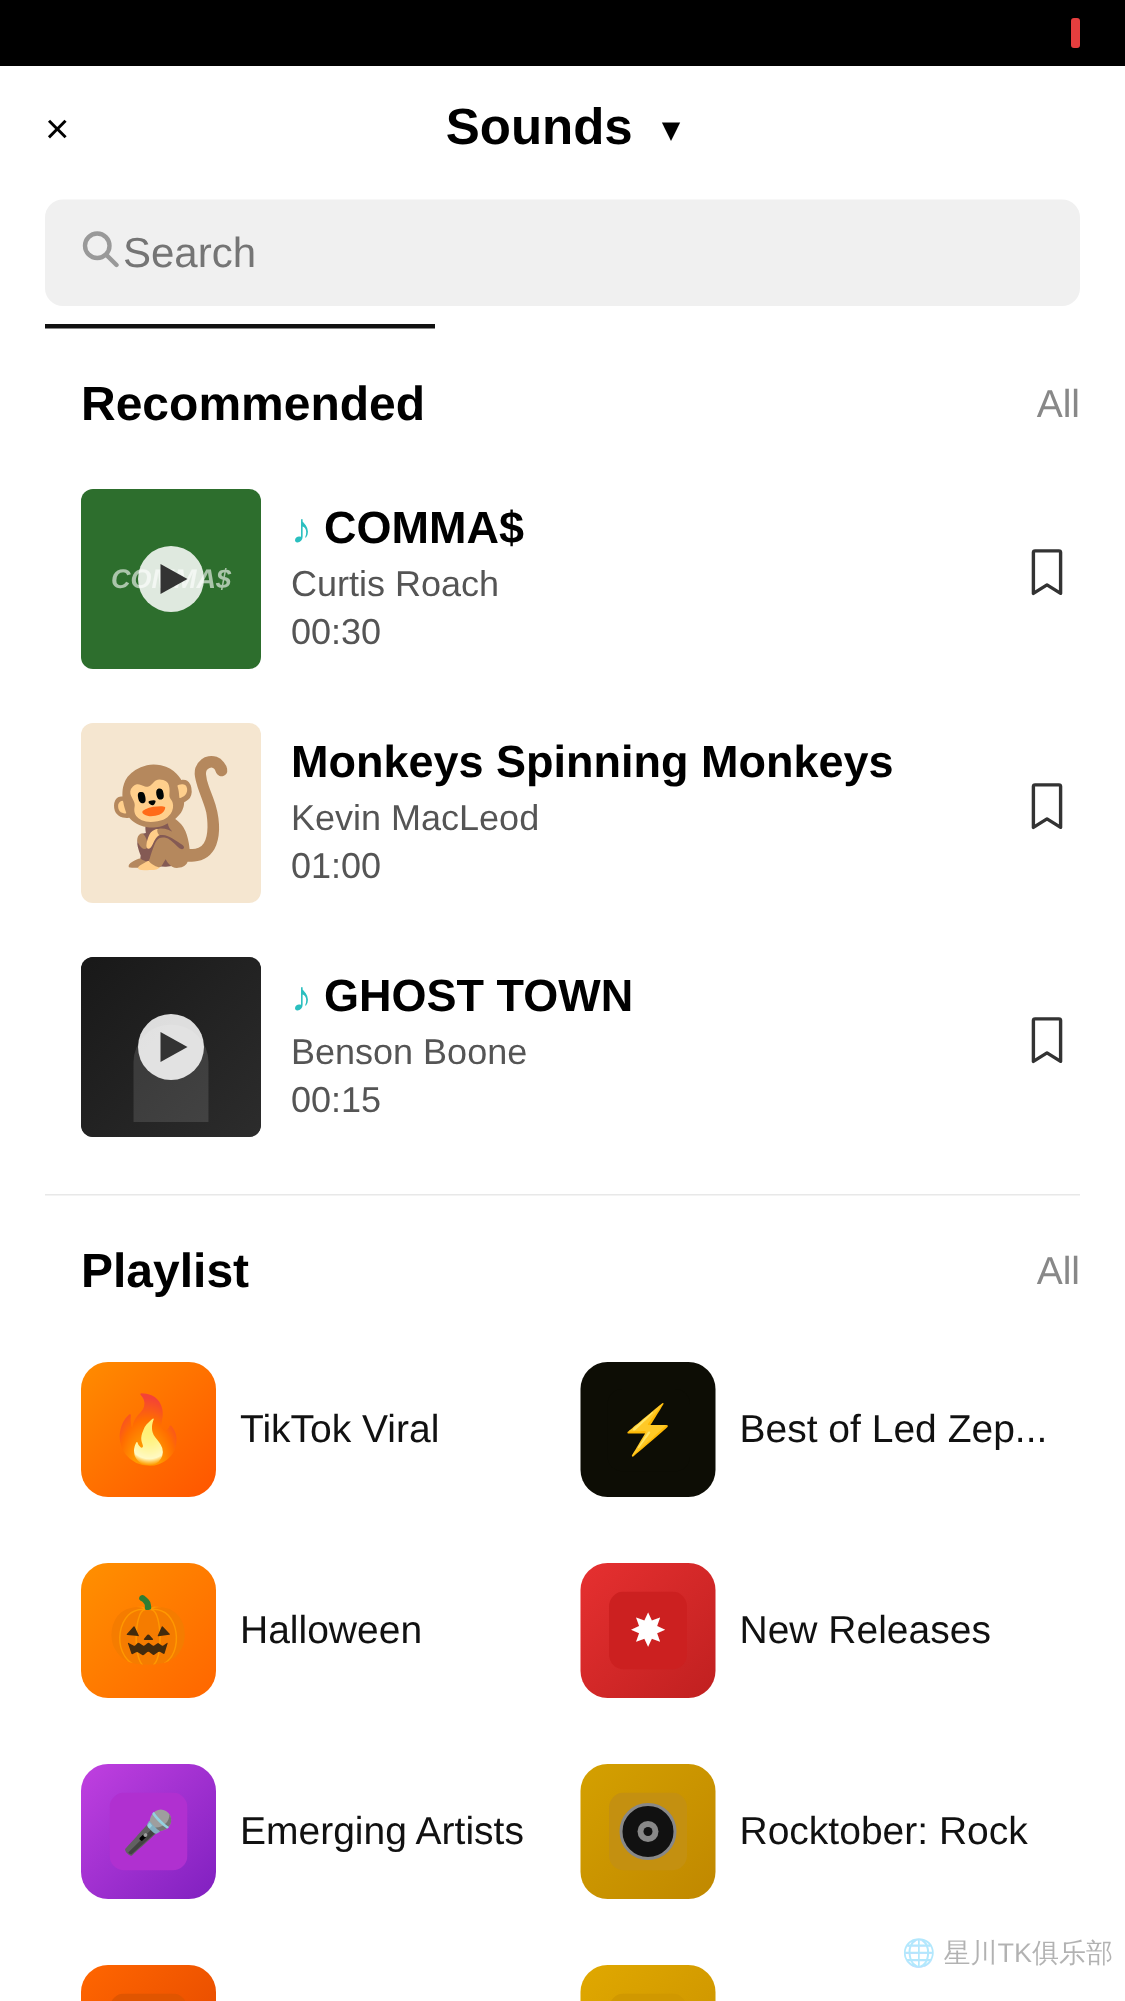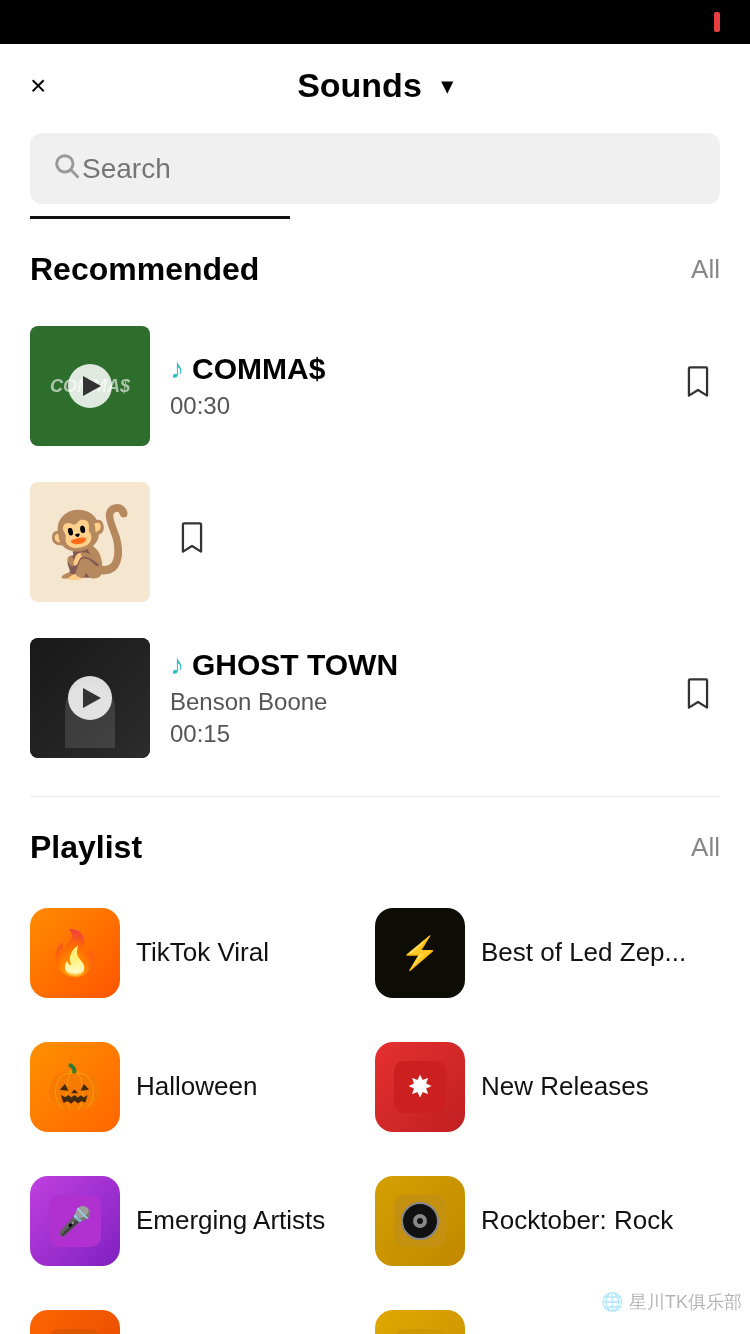--- a/index.html
+++ b/index.html
@@ -81,20 +81,21 @@
 
     .search-underline {
       height: 3px;
       background: #111;
       width: 260px;
       margin: 12px 30px 0;
     }
 
     .section {
       padding: 32px 30px 0;
+      margin-left: 24px;
     }
     .section-header {
       display: flex;
       justify-content: space-between;
       align-items: center;
       margin-bottom: 20px;
     }
     .section-title {
       font-size: 32px;
       font-weight: 700;
@@ -298,34 +299,42 @@
       <span class="comma-text">COMMA$</span>
       <div class="play-overlay">
         <div class="play-triangle"></div>
       </div>
     </div>
     <div class="track-info">
       <div class="track-name">
         <span class="tiktok-note">♪</span>
         <span>COMMA$</span>
       </div>
+      <div class="track-artist">Curtis Roach</div>
       <div class="track-duration">00:30</div>
     </div>
     <button class="bookmark-btn">
       <span class="bookmark-icon">
         <svg width="28" height="34" viewBox="0 0 24 30" fill="none" stroke="#333" stroke-width="2" stroke-linejoin="round">
           <path d="M5 2h14a1 1 0 011 1v24l-8-5-8 5V3a1 1 0 011-1z"></path>
         </svg>
       </span>
     </button>
   </div>
 
   <div class="track-item">
     <div class="track-thumb thumb-monkey">
       <span class="monkey-emoji">🐒</span>
+    </div>
+    <div class="track-info">
+      <div class="track-name">
+        <span>Monkeys Spinning Monkeys</span>
+      </div>
+      <div class="track-artist">Kevin MacLeod</div>
+      <div class="track-duration">01:00</div>
     </div>
     <button class="bookmark-btn">
       <span class="bookmark-icon">
         <svg width="28" height="34" viewBox="0 0 24 30" fill="none" stroke="#333" stroke-width="2" stroke-linejoin="round">
           <path d="M5 2h14a1 1 0 011 1v24l-8-5-8 5V3a1 1 0 011-1z"></path>
         </svg>
       </span>
     </button>
   </div>
 

